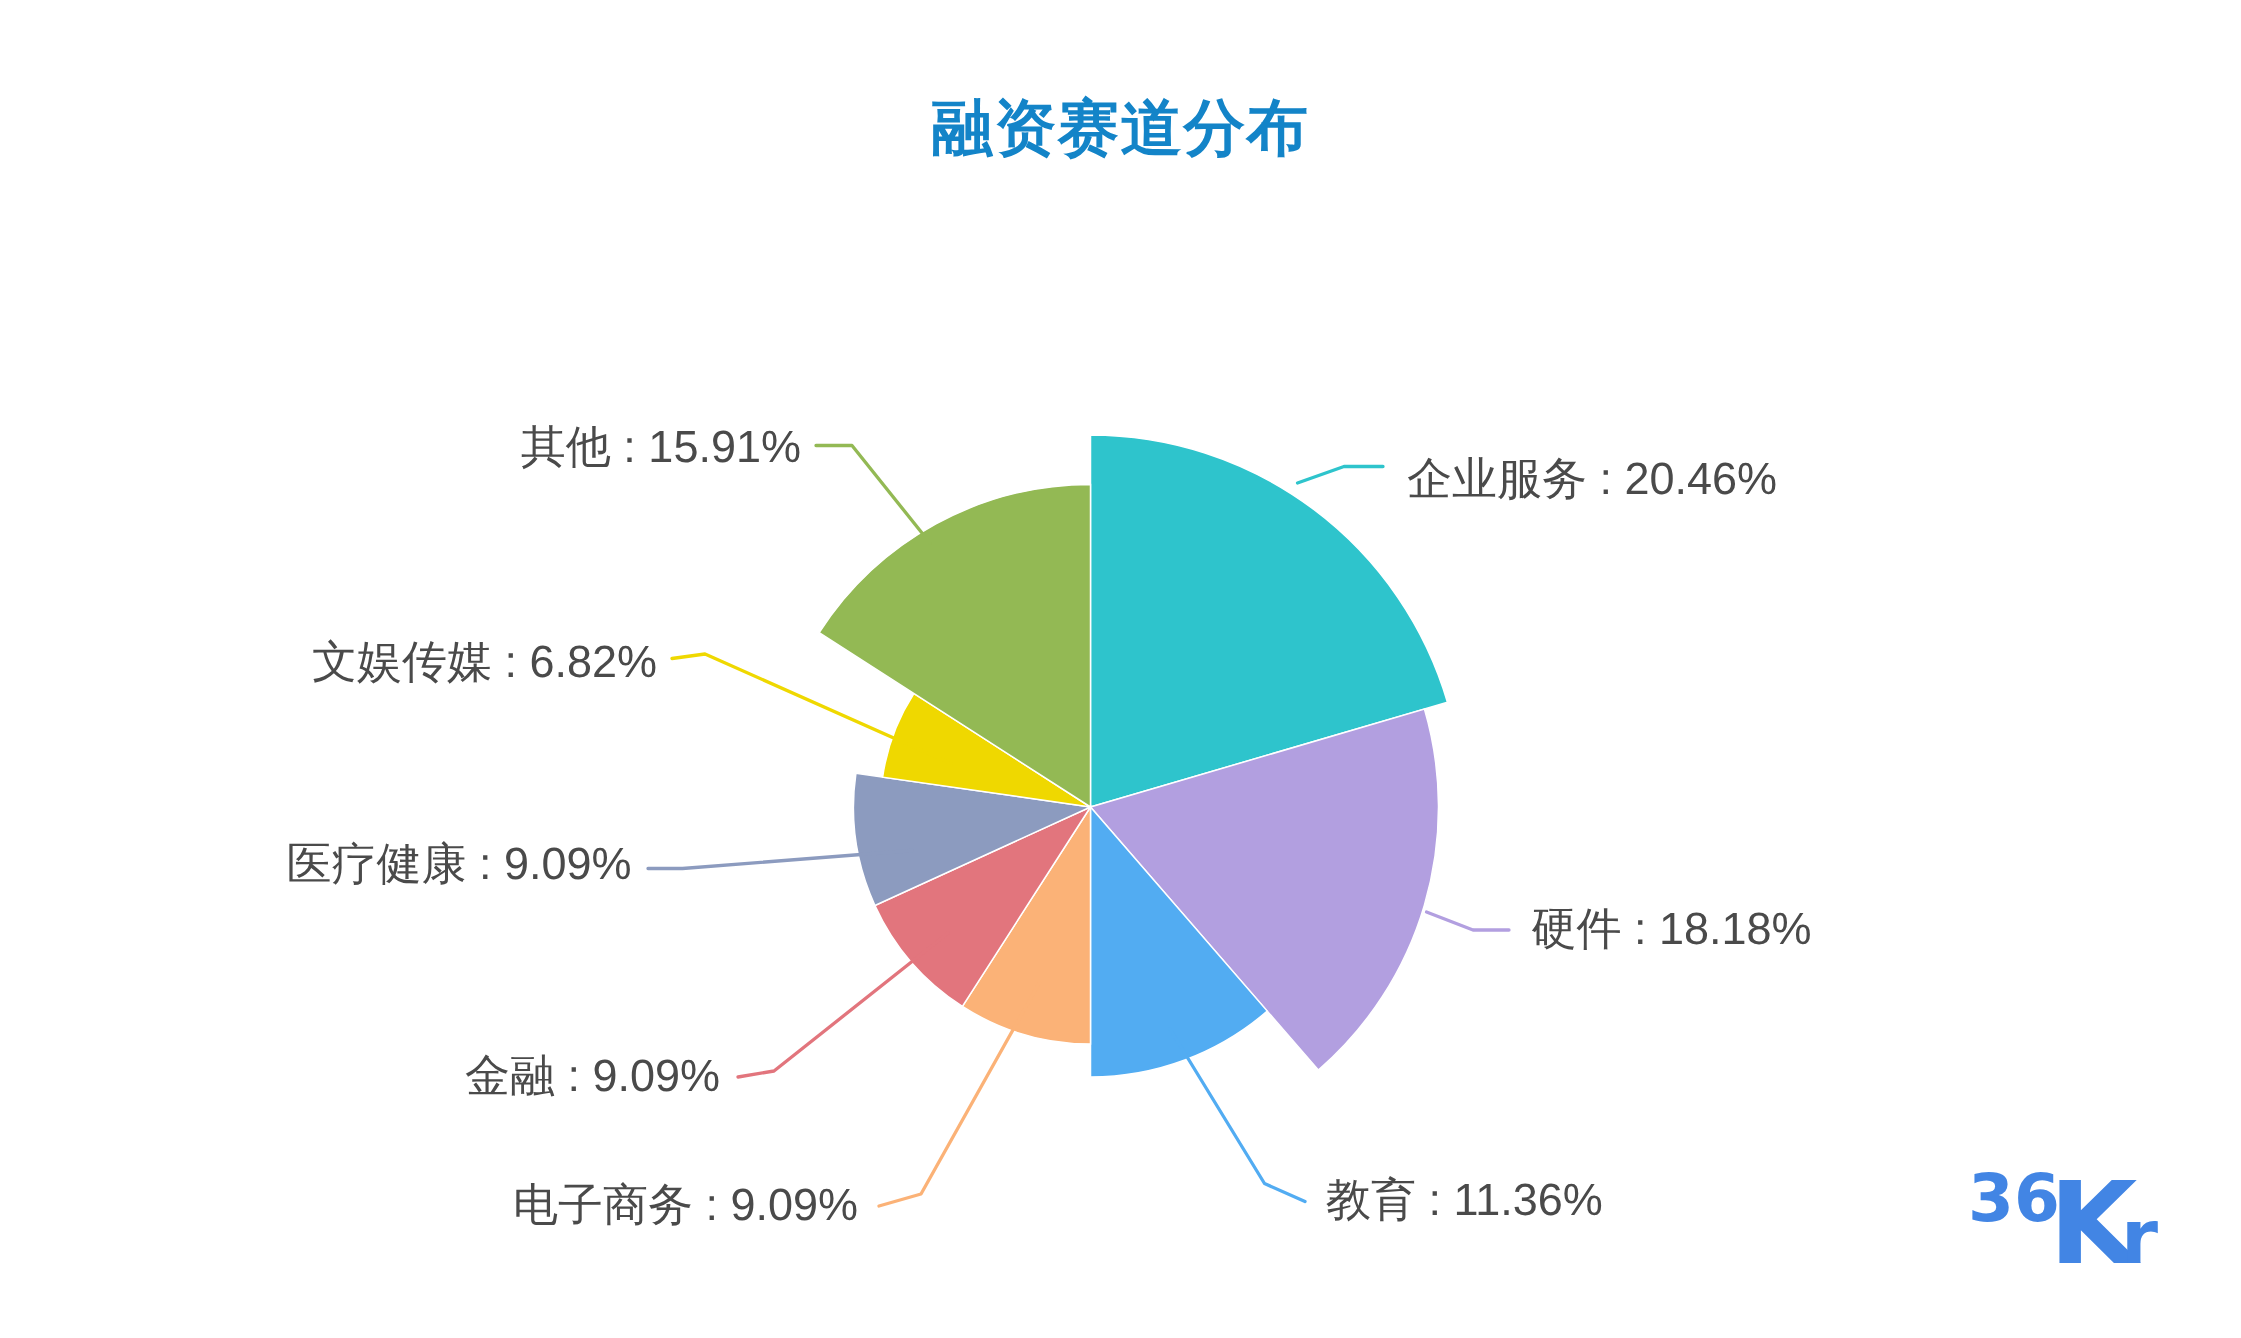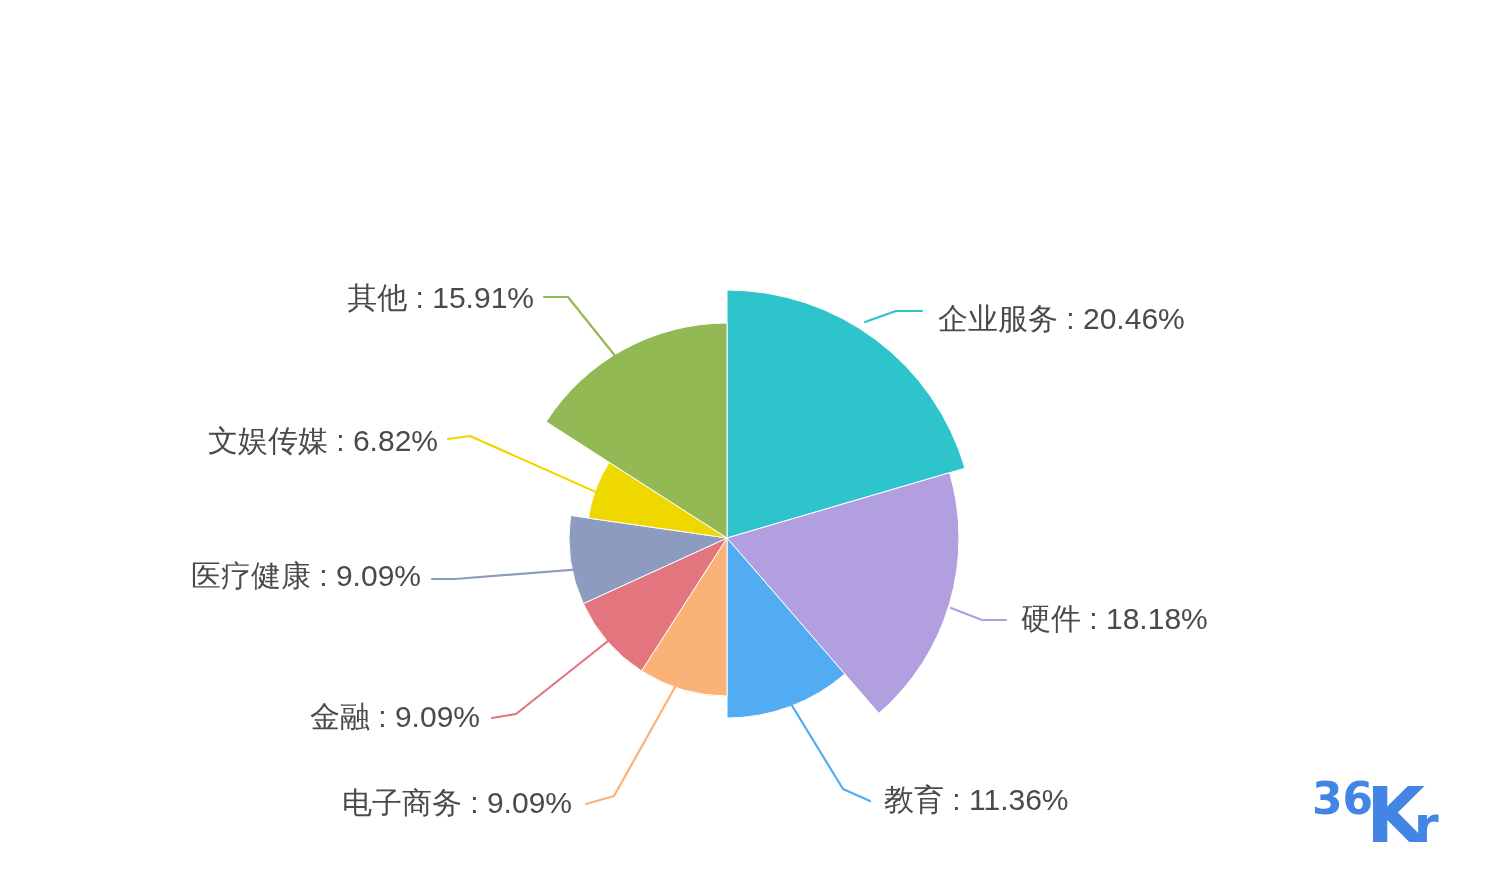--- a/index.html
+++ b/index.html
@@ -65,20 +65,21 @@
     font-family: "DejaVu Sans", sans-serif;
     font-weight: bold;
     fill: #4285e4;
   }
 </style>
 </head>
 <body>
 
 <div id="stage">
 
+  <div id="chart-title">融资赛道分布</div>
 
   <svg id="pie-svg" viewBox="0 0 1494 892">
     <g id="slices-group">
         <path class="pie-slice" d="M 727 538 L 727.00 290.00 A 248 248 0 0 1 964.98 468.21 Z" fill="#2ec4cc"></path>
         <path class="pie-slice" d="M 727 538 L 949.62 472.71 A 232 232 0 0 1 878.89 713.37 Z" fill="#b29fe0"></path>
         <path class="pie-slice" d="M 727 538 L 844.84 674.06 A 180 180 0 0 1 727.00 718.00 Z" fill="#52acf2"></path>
         <path class="pie-slice" d="M 727 538 L 727.00 696.00 A 158 158 0 0 1 641.59 670.92 Z" fill="#fbb277"></path>
         <path class="pie-slice" d="M 727 538 L 641.59 670.92 A 158 158 0 0 1 583.29 603.65 Z" fill="#e2757d"></path>
         <path class="pie-slice" d="M 727 538 L 583.29 603.65 A 158 158 0 0 1 570.60 515.54 Z" fill="#8c9bbf"></path>
         <path class="pie-slice" d="M 727 538 L 588.42 518.10 A 140 140 0 0 1 609.22 462.32 Z" fill="#efd800"></path>

